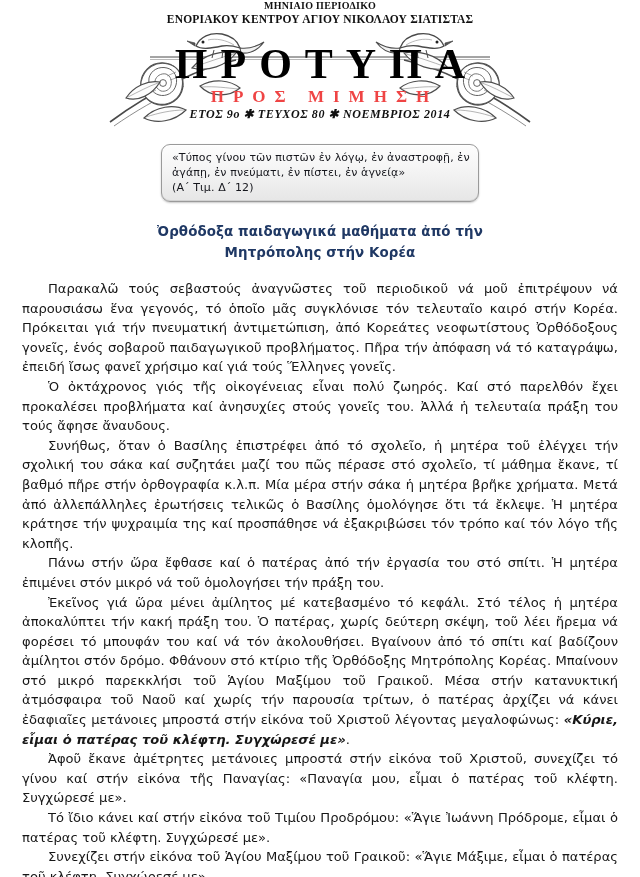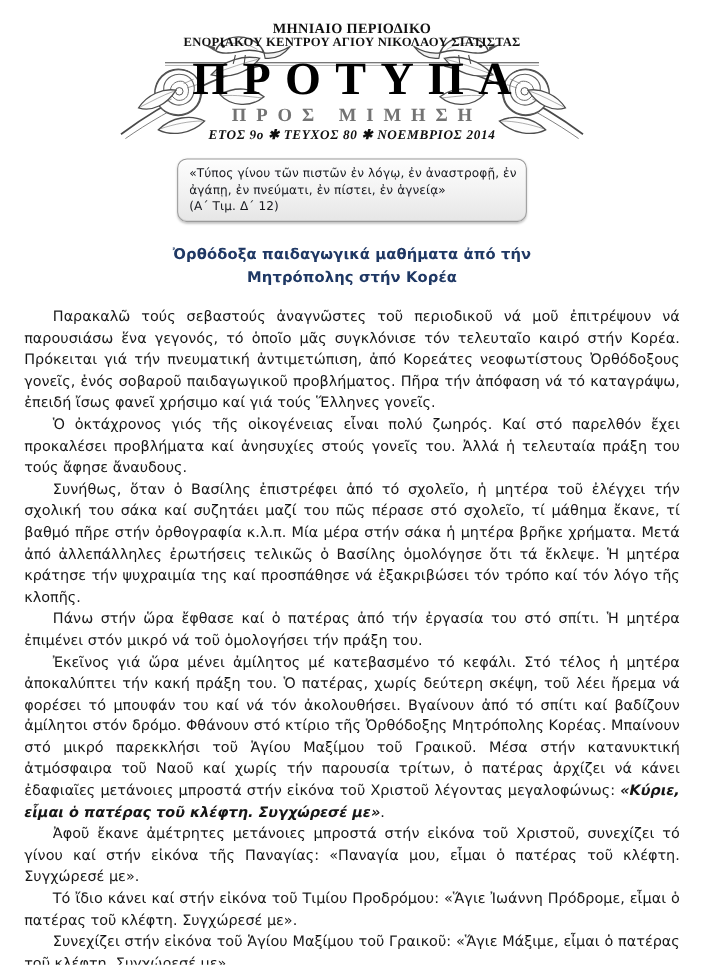--- a/index.html
+++ b/index.html
@@ -32,50 +32,49 @@
     position: absolute;
     left: 0;
     top: 0;
     width: 640px;
     text-align: center;
     pointer-events: none;
   }
   .mh-line1 {
     font-family: "Liberation Serif", serif;
     font-weight: bold;
-    font-size: 13px;
+    font-size: 10px;
     letter-spacing: 0.3px;
     color: #111;
-    margin-top: 20px;
     line-height: 12px;
   }
   .mh-line2 {
     font-family: "Liberation Serif", serif;
     font-weight: bold;
     font-size: 11.5px;
     letter-spacing: 0.2px;
     color: #111;
     line-height: 14px;
   }
   .mh-title {
     font-family: "Liberation Serif", serif;
     font-weight: bold;
     font-size: 42px;
     letter-spacing: 13px;
     color: #000;
     line-height: 44px;
-    margin-top: 4px;
+    margin-top: 16px;
     text-indent: 13px;
   }
   .mh-subtitle {
     font-family: "Liberation Serif", serif;
     font-weight: bold;
     font-size: 17px;
     letter-spacing: 9px;
-    color: #737373;
+    color: #ef4444;
     line-height: 20px;
     margin-top: 1px;
     text-indent: 9px;
   }
   .mh-issue {
     font-family: "Liberation Serif", serif;
     font-style: italic;
     font-weight: bold;
     font-size: 12px;
     letter-spacing: 0.6px;

